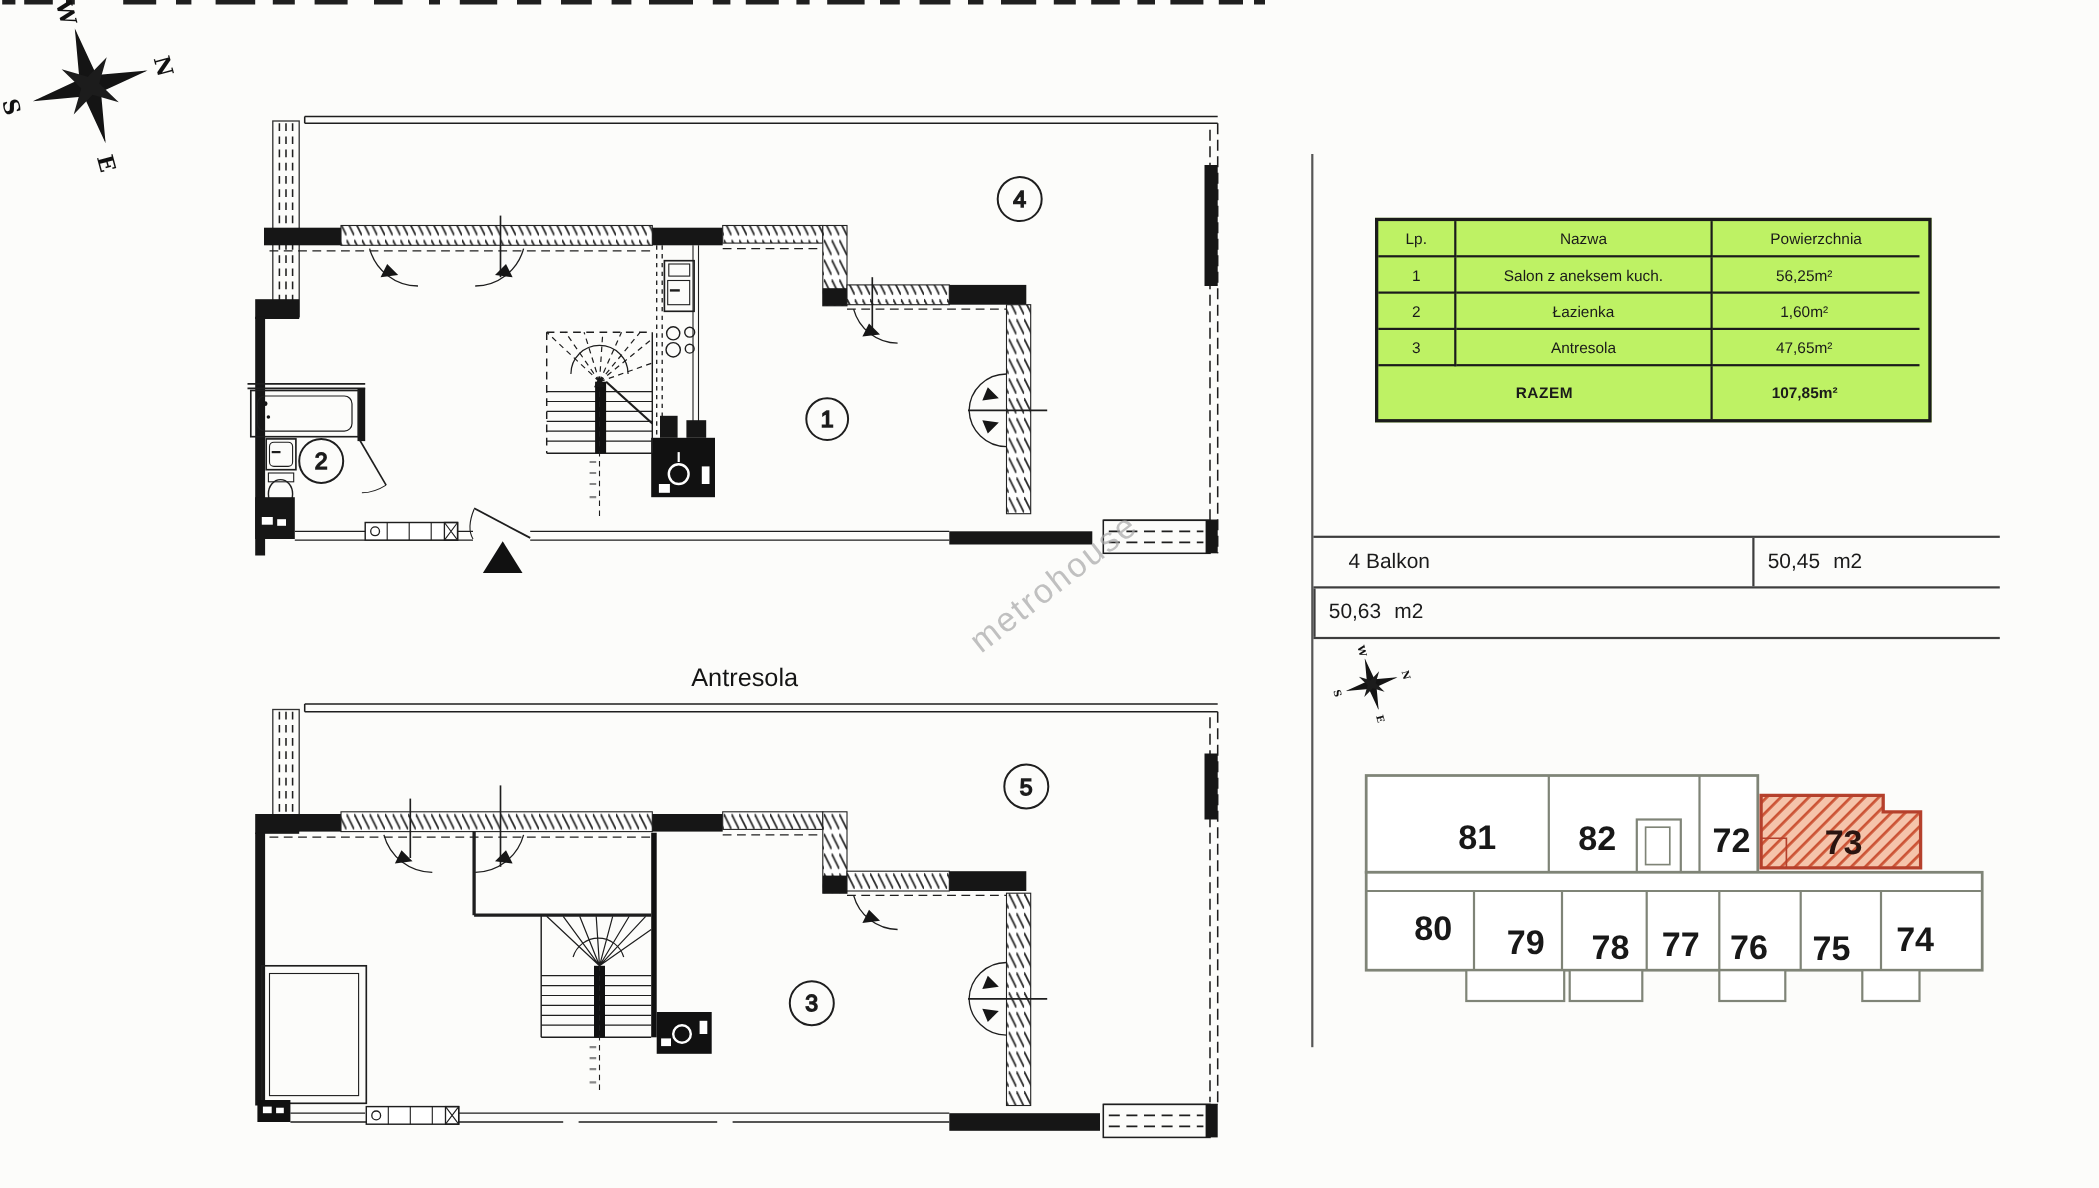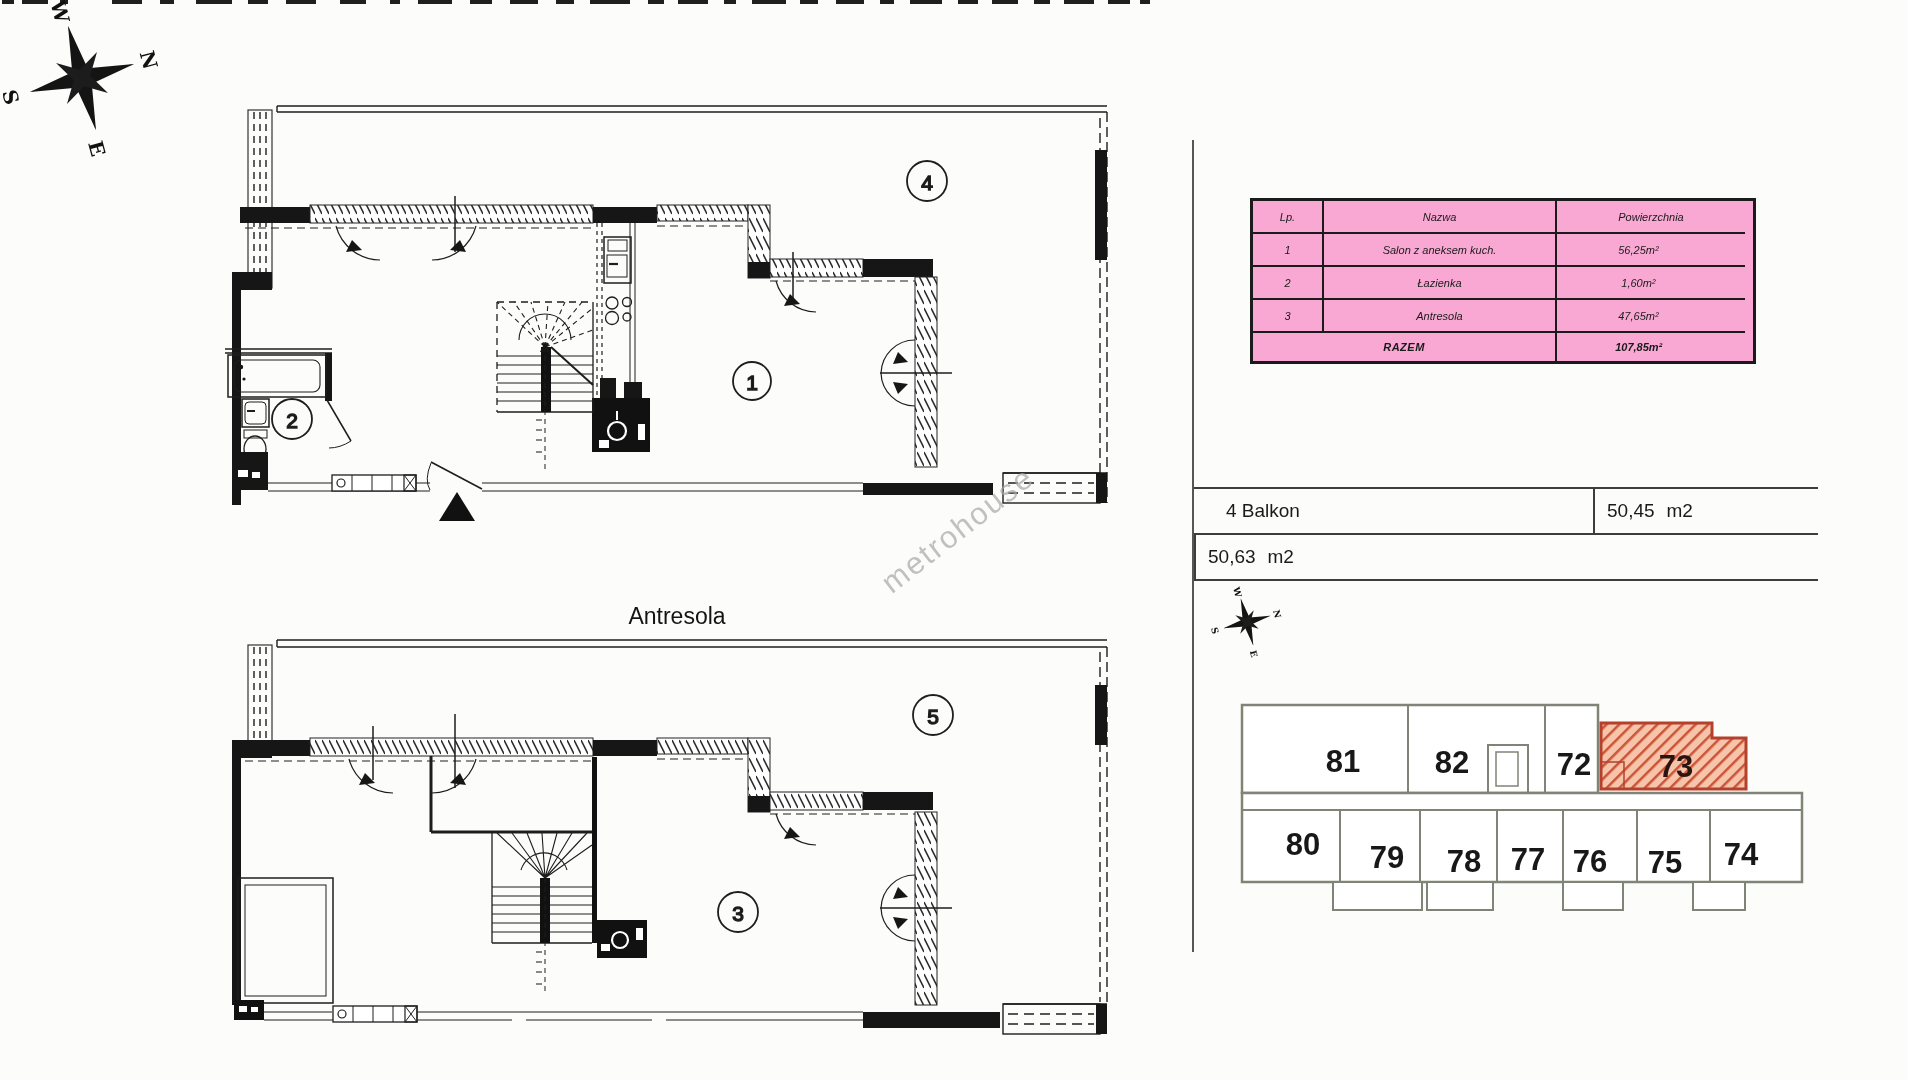--- a/index.html
+++ b/index.html
@@ -4,27 +4,27 @@
 <style>
   html,body{margin:0;padding:0;background:#ffffff;}
   .canvas{position:relative;width:1908px;height:1080px;background:#fcfcfa;overflow:hidden;
           font-family:"Liberation Sans",sans-serif;color:#1a1a1a;}
   svg.lineart{position:absolute;left:0;top:0;}
 
   .divider{position:absolute;left:1192px;top:140px;width:2px;height:812px;background:#565656;}
 
   
   .area-table{position:absolute;left:1250px;top:198px;width:500px;border:3px solid #1b1b1b;
-              font-size:11px;background:#f9a8d4;font-style:italic;}
+              font-size:14px;background:#bef264;}
   .at-row{display:grid;grid-template-columns:71px 233px 188px;}
   .at-row.total{grid-template-columns:304px 188px;}
   .at-row > div{border-right:2px solid #1b1b1b;display:flex;align-items:center;justify-content:center;
                 height:31px;border-bottom:2px solid #1b1b1b;}
   .at-row > div:last-child{border-right:none;}
-  .at-row:last-child > div{border-bottom:none;height:28px;}
+  .at-row:last-child > div{border-bottom:none;height:48px;}
   .val-cell{justify-content:flex-end;gap:0;padding-right:14px;}
   .val-cell .unit{width:24px;text-align:left;}
   .at-row.total .lbl{font-weight:bold;letter-spacing:.5px;}
   .at-row.total .val-cell{font-weight:bold;}
 
   
   .balcony-table{position:absolute;left:1194px;top:487px;width:624px;font-size:19px;}
   .bt-row{display:grid;grid-template-columns:399px 225px;height:44px;border-top:2px solid #3d3d3d;}
   .bt-row:last-child{border-bottom:2px solid #3d3d3d;}
   .bt-row > div{display:flex;align-items:center;}

